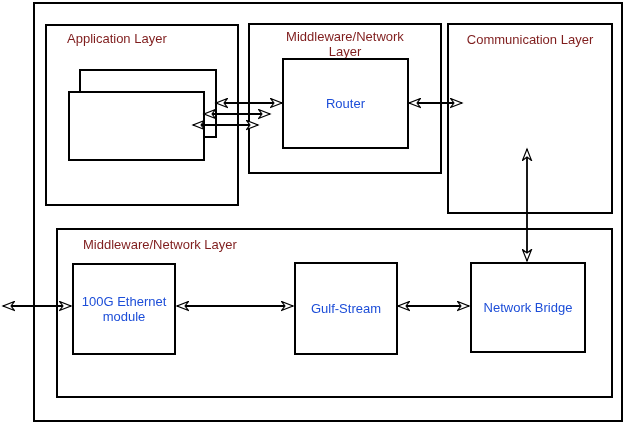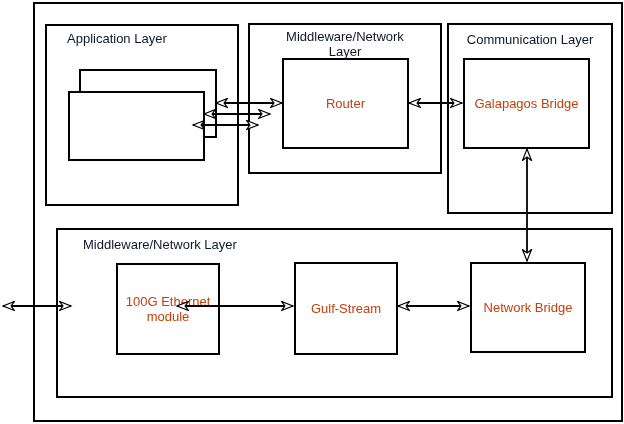--- a/index.html
+++ b/index.html
@@ -7,36 +7,36 @@
   #stage { position: relative; width: 624px; height: 424px; background: #ffffff; overflow: hidden; }
   .box {
     position: absolute;
     box-sizing: border-box;
     border: 2px solid #000000;
     background: #ffffff;
   }
   .layer-title {
     position: absolute;
     font-size: 13px;
-    color: #0f172a;
+    color: #7f1d1d;
     line-height: 15px;
     white-space: nowrap;
   }
   .layer-title.centered {
     left: 0; right: 0;
     text-align: center;
     white-space: normal;
   }
   .node {
     display: flex;
     align-items: center;
     justify-content: center;
     text-align: center;
     font-size: 13px;
-    color: #c2410c;
+    color: #1d4ed8;
     line-height: 15px;
     padding: 0 4px;
   }
   .wrap-title { margin: 0 auto; width: 150px; }
   #arrow-layer {
     position: absolute;
     left: 0; top: 0;
     width: 624px; height: 424px;
     pointer-events: none;
   }
@@ -60,28 +60,25 @@
     <div class="layer-title centered" style="top:4px;">
       <div class="wrap-title">Middleware/Network Layer</div>
     </div>
     <div class="box node" style="left:32px; top:33px; width:127px; height:91px;">
       <span>Router</span>
     </div>
   </div>
 
   <div class="box" style="left:447px; top:23px; width:166px; height:191px;">
     <div class="layer-title centered" style="top:7px;">Communication Layer</div>
-    <div class="box node" style="left:14px; top:33px; width:127px; height:91px;">
-      <span>Galapagos Bridge</span>
-    </div>
   </div>
 
   <div class="box" style="left:56px; top:228px; width:557px; height:170px;">
     <div class="layer-title" style="left:25px; top:7px;">Middleware/Network Layer</div>
-    <div class="box node" style="left:14px; top:33px; width:104px; height:92px;margin-left:44px;">
+    <div class="box node" style="left:14px; top:33px; width:104px; height:92px;">
       <span>100G Ethernet module</span>
     </div>
     <div class="box node" style="left:236px; top:32px; width:104px; height:93px;">
       <span>Gulf-Stream</span>
     </div>
     <div class="box node" style="left:412px; top:32px; width:116px; height:91px;">
       <span>Network Bridge</span>
     </div>
   </div>
 

